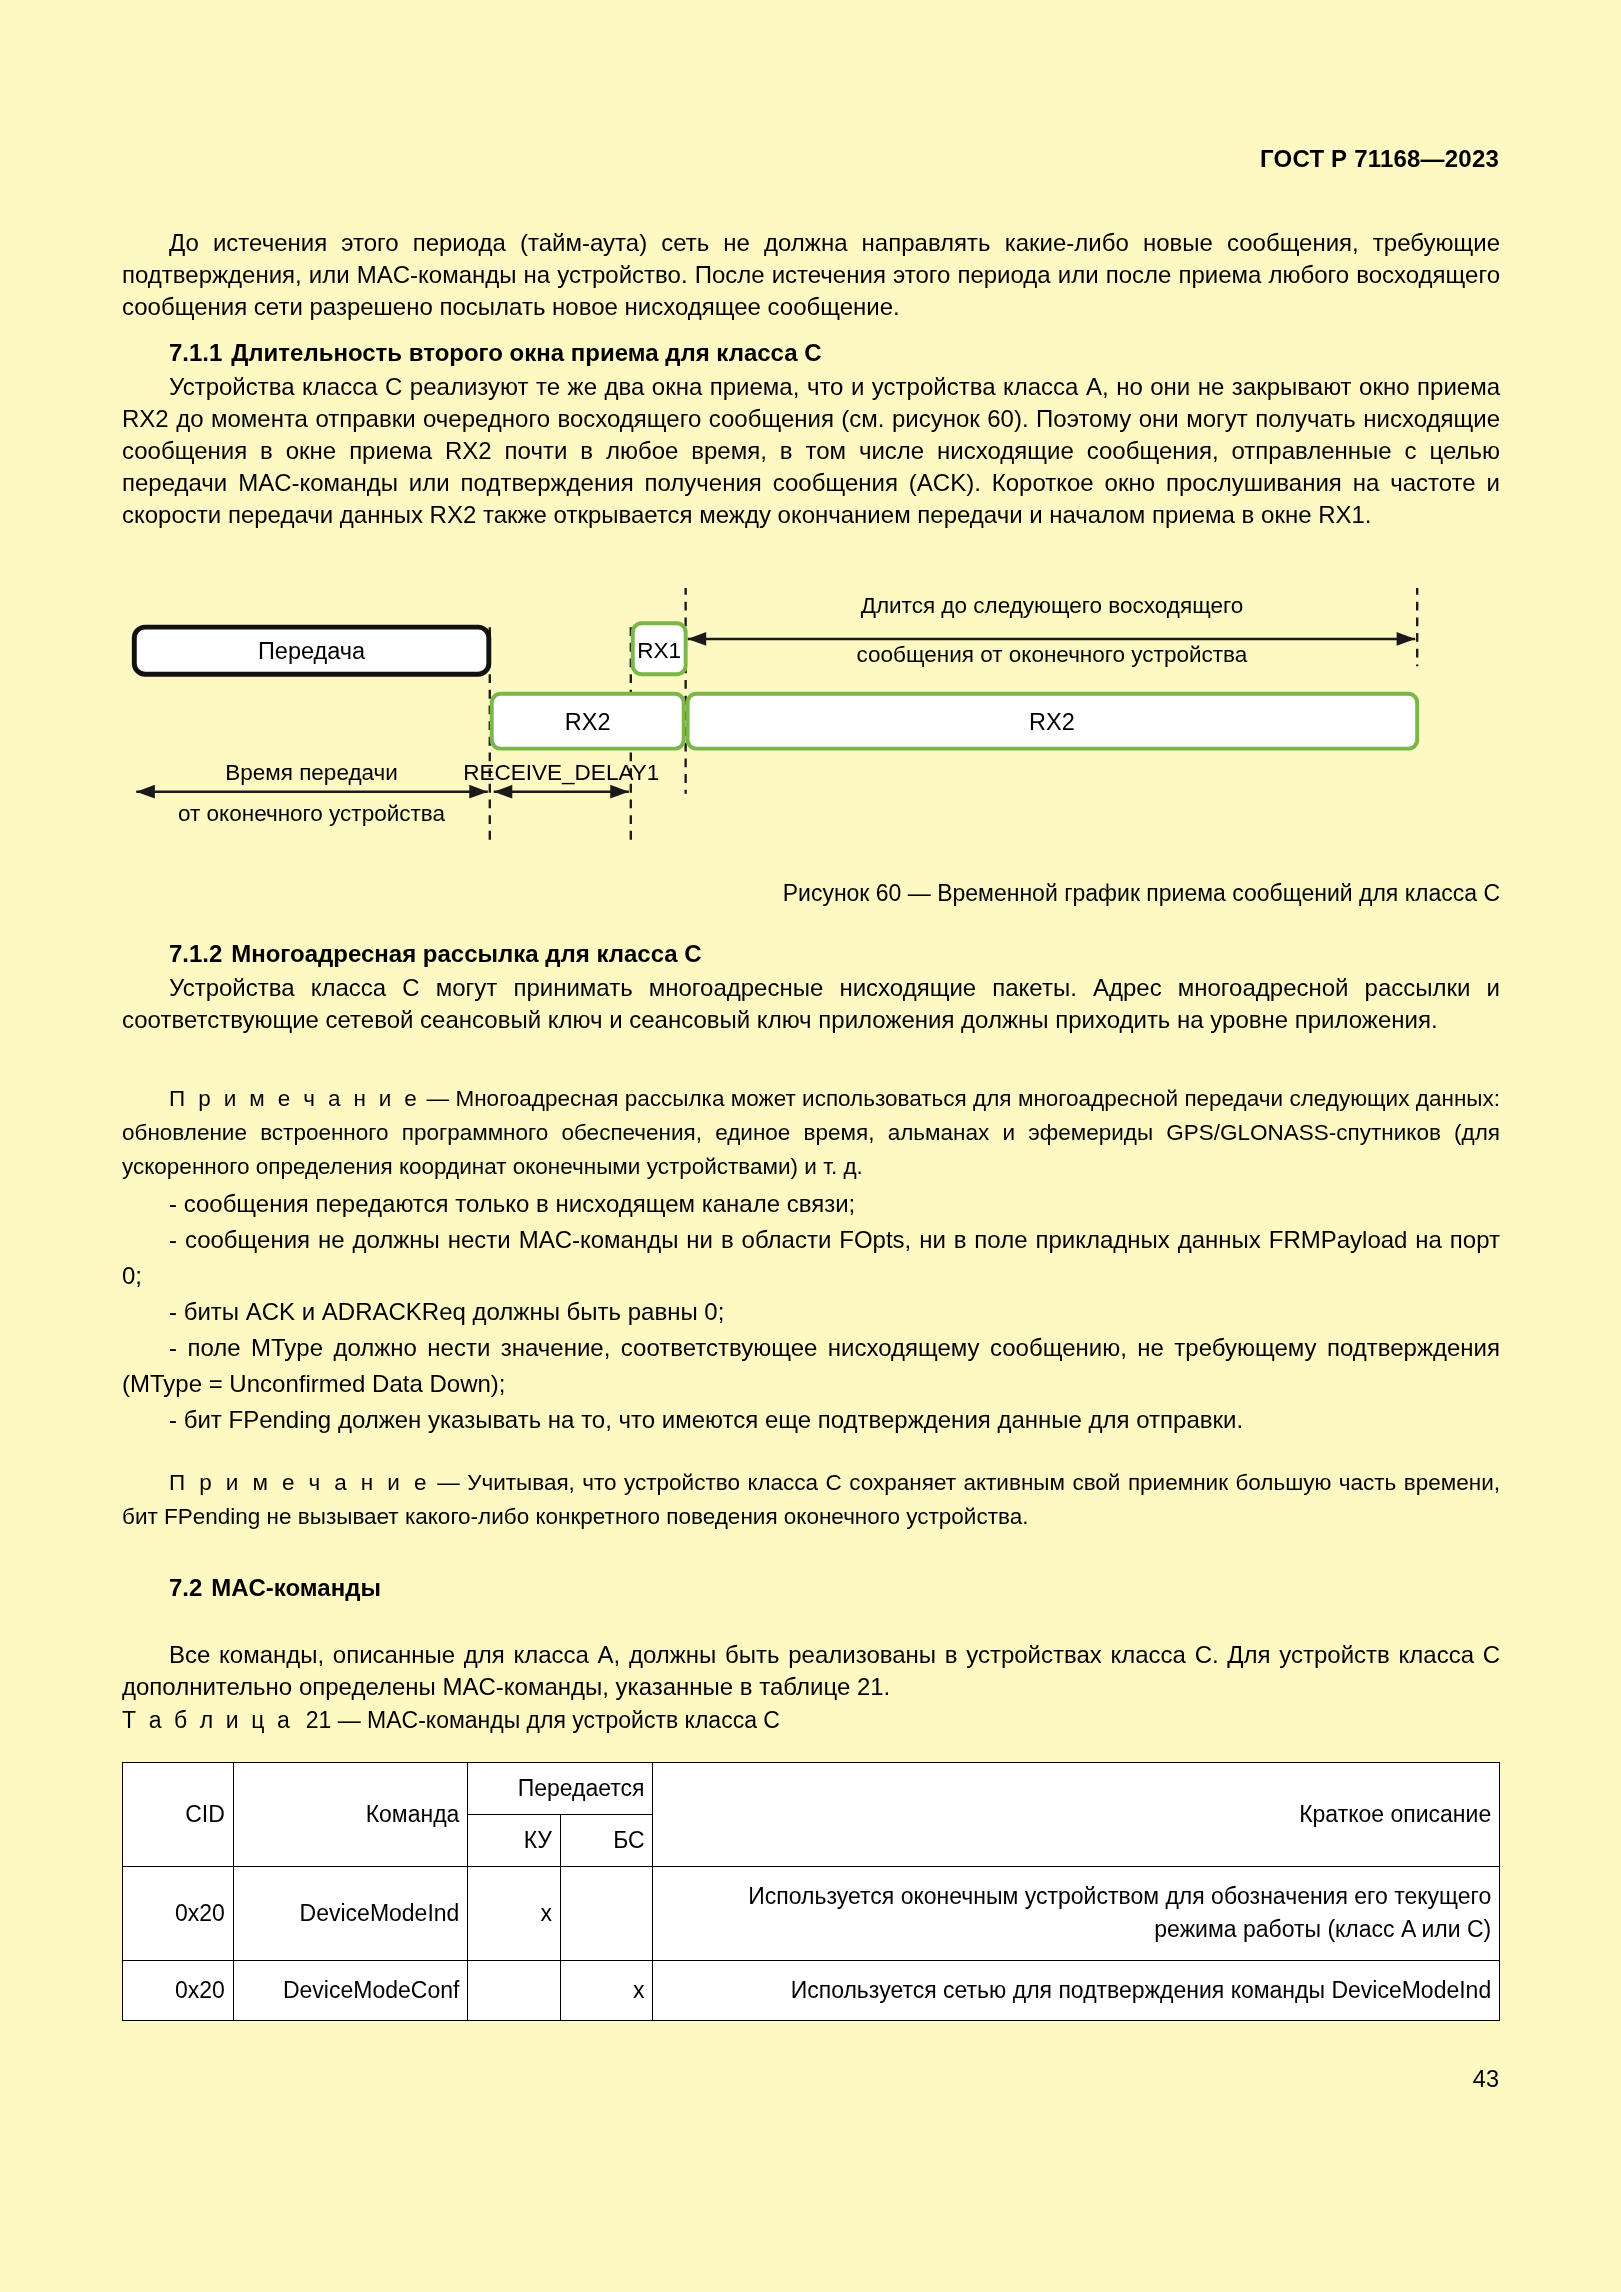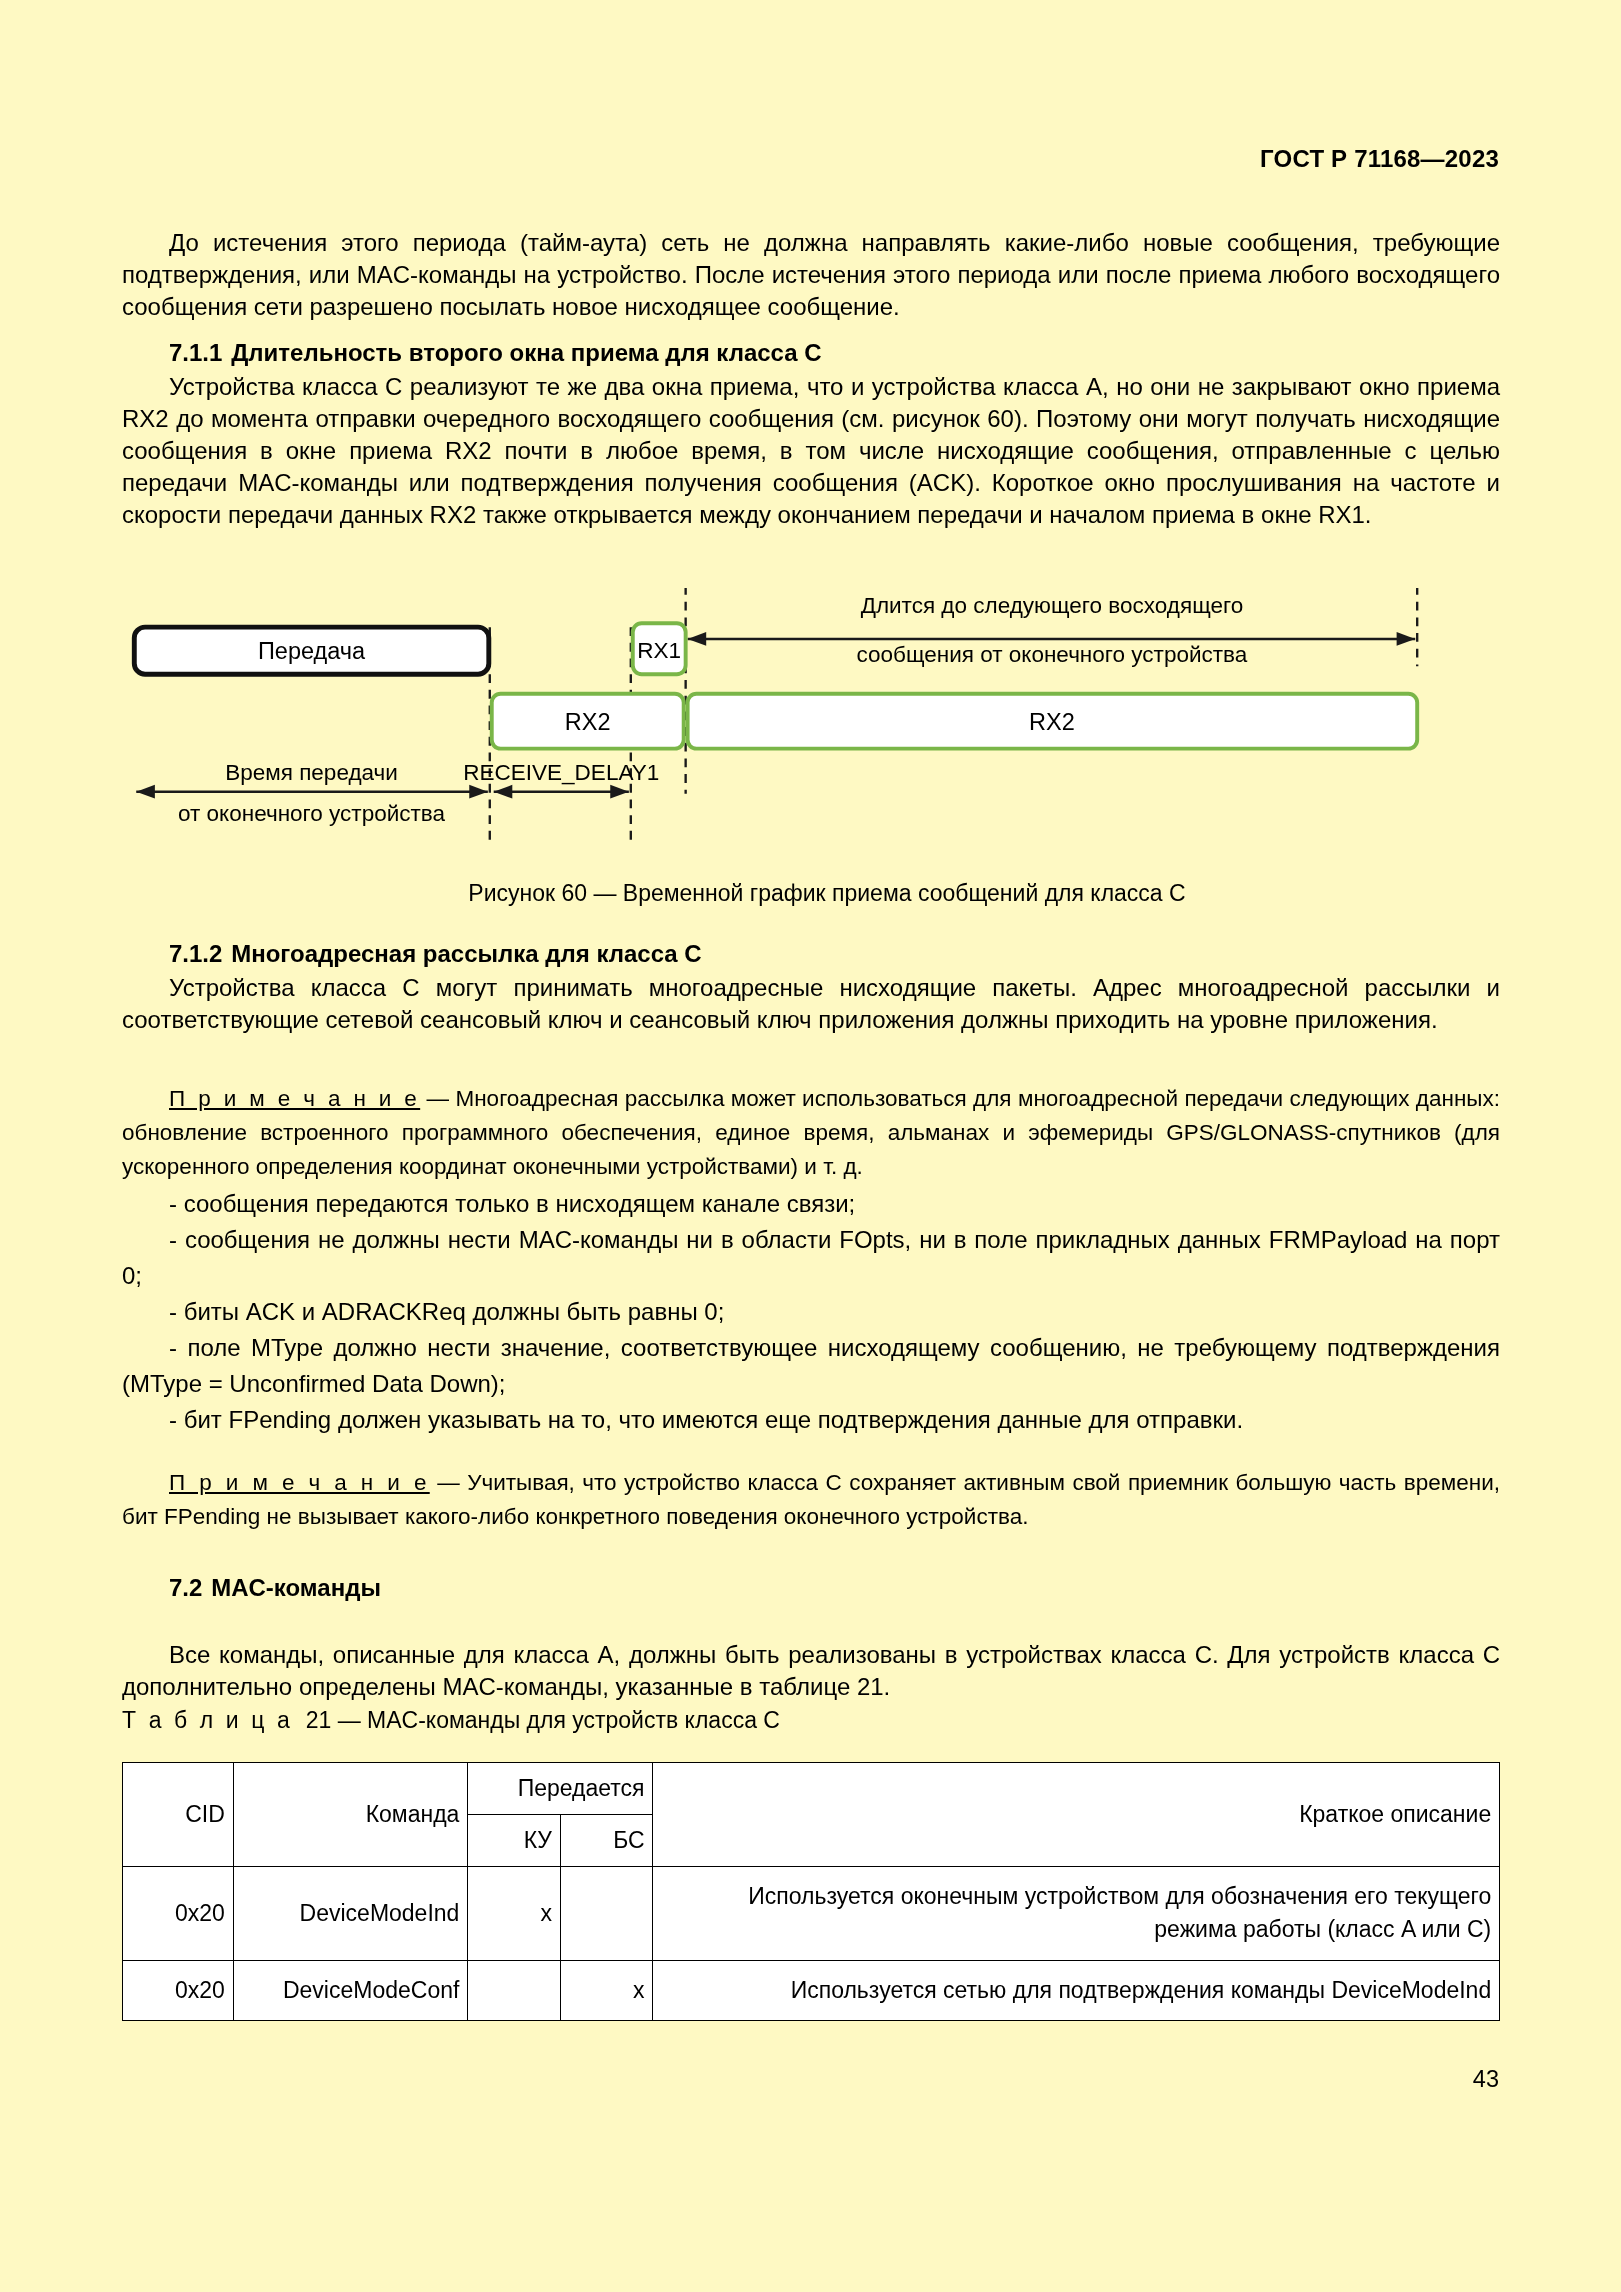--- a/index.html
+++ b/index.html
@@ -61,45 +61,44 @@
 
   p.note {
     margin: 0;
     font-size: 22.5px;
     line-height: 34px;
     text-align: justify;
     text-indent: 47px;
   }
   .note-label {
     letter-spacing: 3.3px;
-    text-decoration: underline;
   }
 
   p.list-item {
     margin: 0;
     font-size: 24px;
     line-height: 36px;
     text-align: justify;
     text-indent: 47px;
   }
 
   
   .figure {
     position: absolute;
     left: 122px;
     top: 588px;
     width: 1378px;
     height: 284px;
   }
   .fig-caption {
     position: absolute;
-    left: 16px;
+    left: 0;
     top: 292px;
     width: 1378px;
-    text-align: center;
+    text-align: right;
     font-size: 23px;
   }
 
   
   .tbl-caption {
     position: absolute;
     left: 122px;
     top: 1707px;
     font-size: 23px;
     white-space: nowrap;

